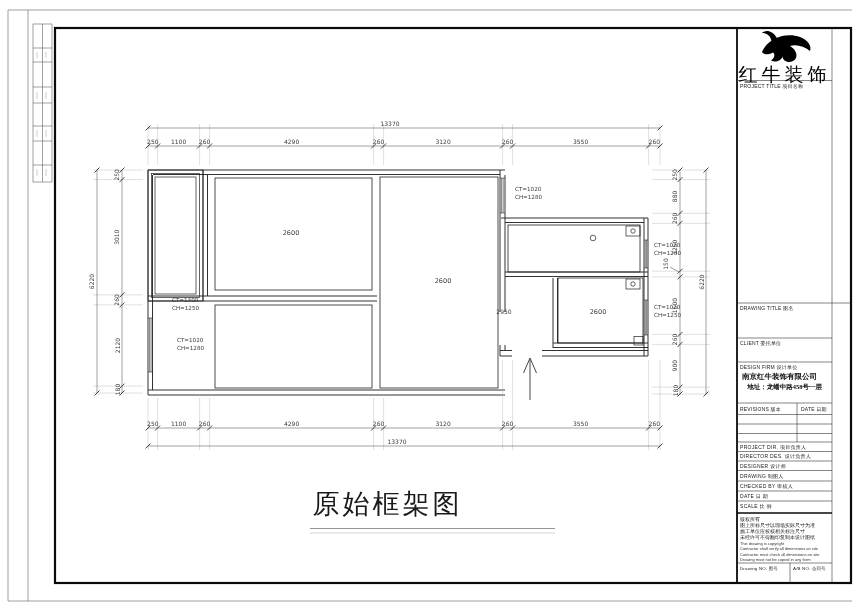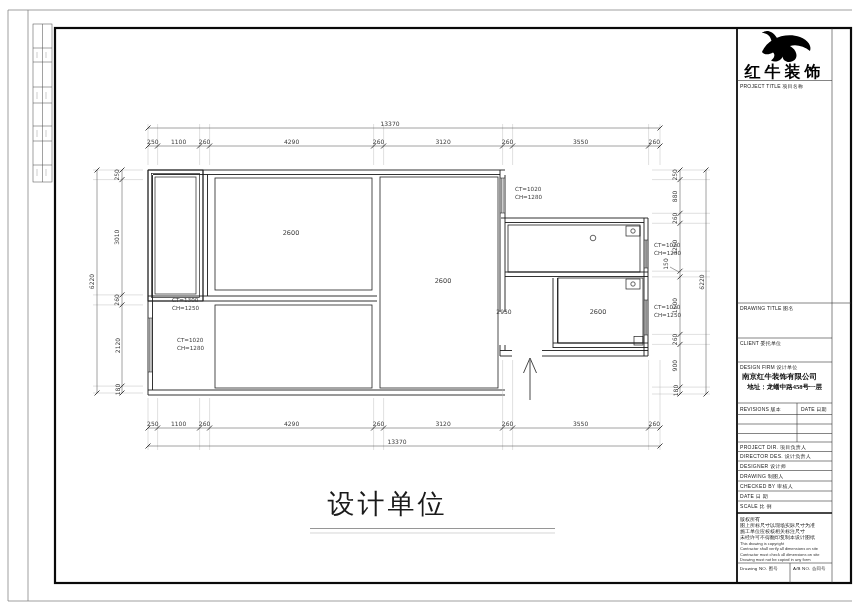--- a/index.html
+++ b/index.html
@@ -4,21 +4,21 @@
 <style>
   html,body{margin:0;padding:0;background:#e8e8e8;}
   #sheet{position:relative;width:860px;height:608px;background:#ffffff;overflow:hidden;
          font-family:"Liberation Sans",sans-serif;}
   #linework{position:absolute;left:0;top:0;}
   .abs{position:absolute;}
   .tb-label{font-size:5px;color:#222;letter-spacing:.2px;white-space:nowrap;}
   .tb-row{font-size:5px;color:#222;letter-spacing:.3px;white-space:nowrap;}
   .tb-note-cn{font-size:5px;color:#222;white-space:nowrap;transform-origin:0 0;}
   .tb-note-en{font-size:4px;color:#333;white-space:nowrap;}
-  .brand{font-family:"Liberation Serif",serif;font-weight:bold;font-size:16px;
+  .brand{font-family:"Liberation Serif",serif;font-weight:normal;font-size:19px;
          letter-spacing:4px;color:#000;text-align:center;}
   .firm{font-family:"Liberation Serif",serif;font-weight:bold;font-size:7.5px;color:#111;
         text-align:center;white-space:nowrap;}
   .firm-addr{font-family:"Liberation Serif",serif;font-weight:bold;font-size:6.5px;color:#111;
         text-align:center;white-space:nowrap;}
   .main-title{font-family:"Liberation Serif",serif;font-size:27px;color:#1a1a1a;
         letter-spacing:3px;text-align:center;white-space:nowrap;}
   svg text{font-family:"DejaVu Sans",sans-serif;fill:#3a3a3a;}
   .dim{font-size:6px;}
   .roomlbl{font-size:6.5px;}
@@ -198,21 +198,21 @@
       <text x="654" y="309">CT=1020</text>
       <text x="654" y="316.5">CH=1250</text>
     </g>
 
     <g fill="none">
       <path d="M310,528.5 H555" stroke="#8a8a8a" stroke-width="0.9"></path>
       <path d="M310,533 H555" stroke="#c4c4c4" stroke-width="0.7"></path>
     </g>
   </svg>
 
-  <div class="abs main-title" style="left:280px;top:486px;width:215px;">设计单位</div>
+  <div class="abs main-title" style="left:280px;top:486px;width:215px;">原始框架图</div>
 
   <div>
     <div class="abs brand" style="left:737px;top:62px;width:95px;">红牛装饰</div>
     <div class="abs tb-label" style="left:740px;top:83px;">PROJECT TITLE 项目名称</div>
     <div class="abs tb-label" style="left:740px;top:305px;">DRAWING TITLE 图名</div>
     <div class="abs tb-label" style="left:740px;top:340px;">CLIENT 委托单位</div>
     <div class="abs tb-label" style="left:740px;top:364px;">DESIGN FIRM 设计单位</div>
     <div class="abs firm" style="left:737px;top:372px;width:85px;">南京红牛装饰有限公司</div>
     <div class="abs firm-addr" style="left:737px;top:383px;width:95px;">地址：龙蟠中路458号一层</div>
 

